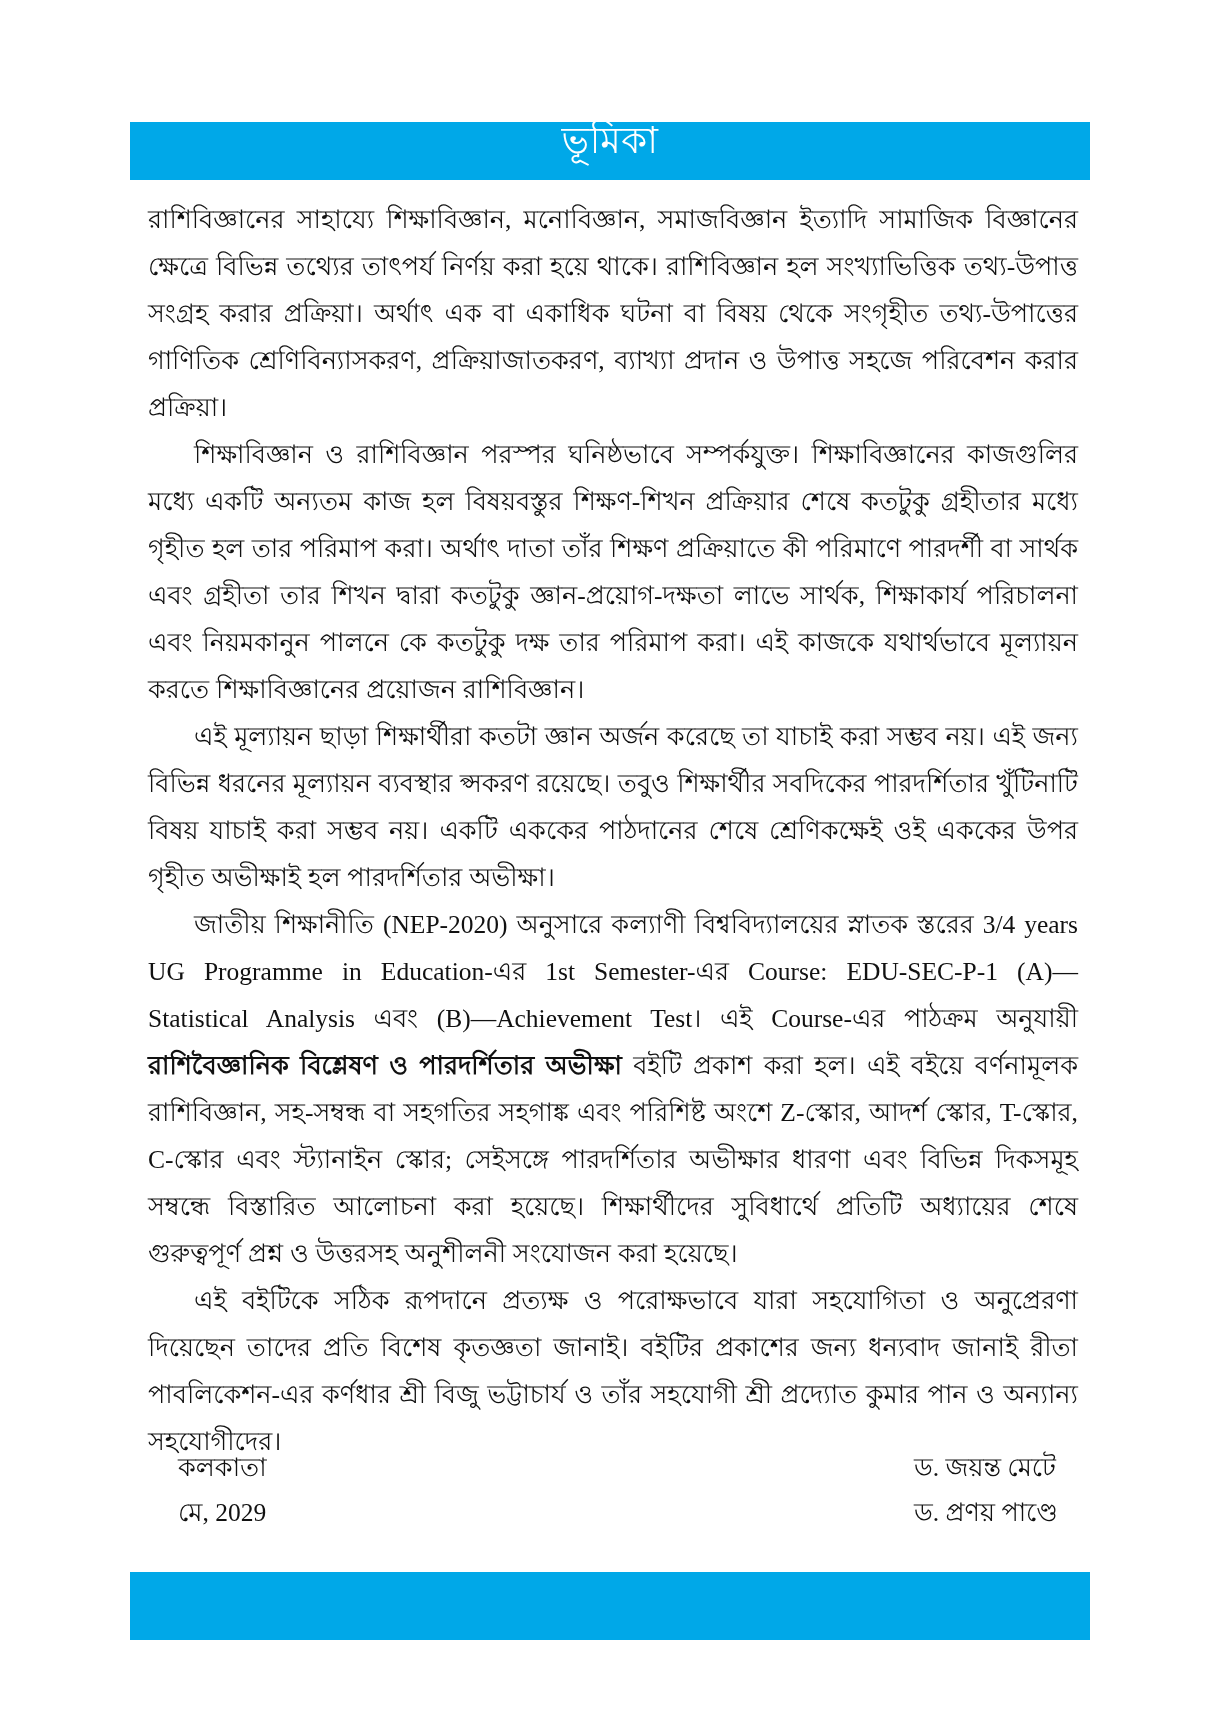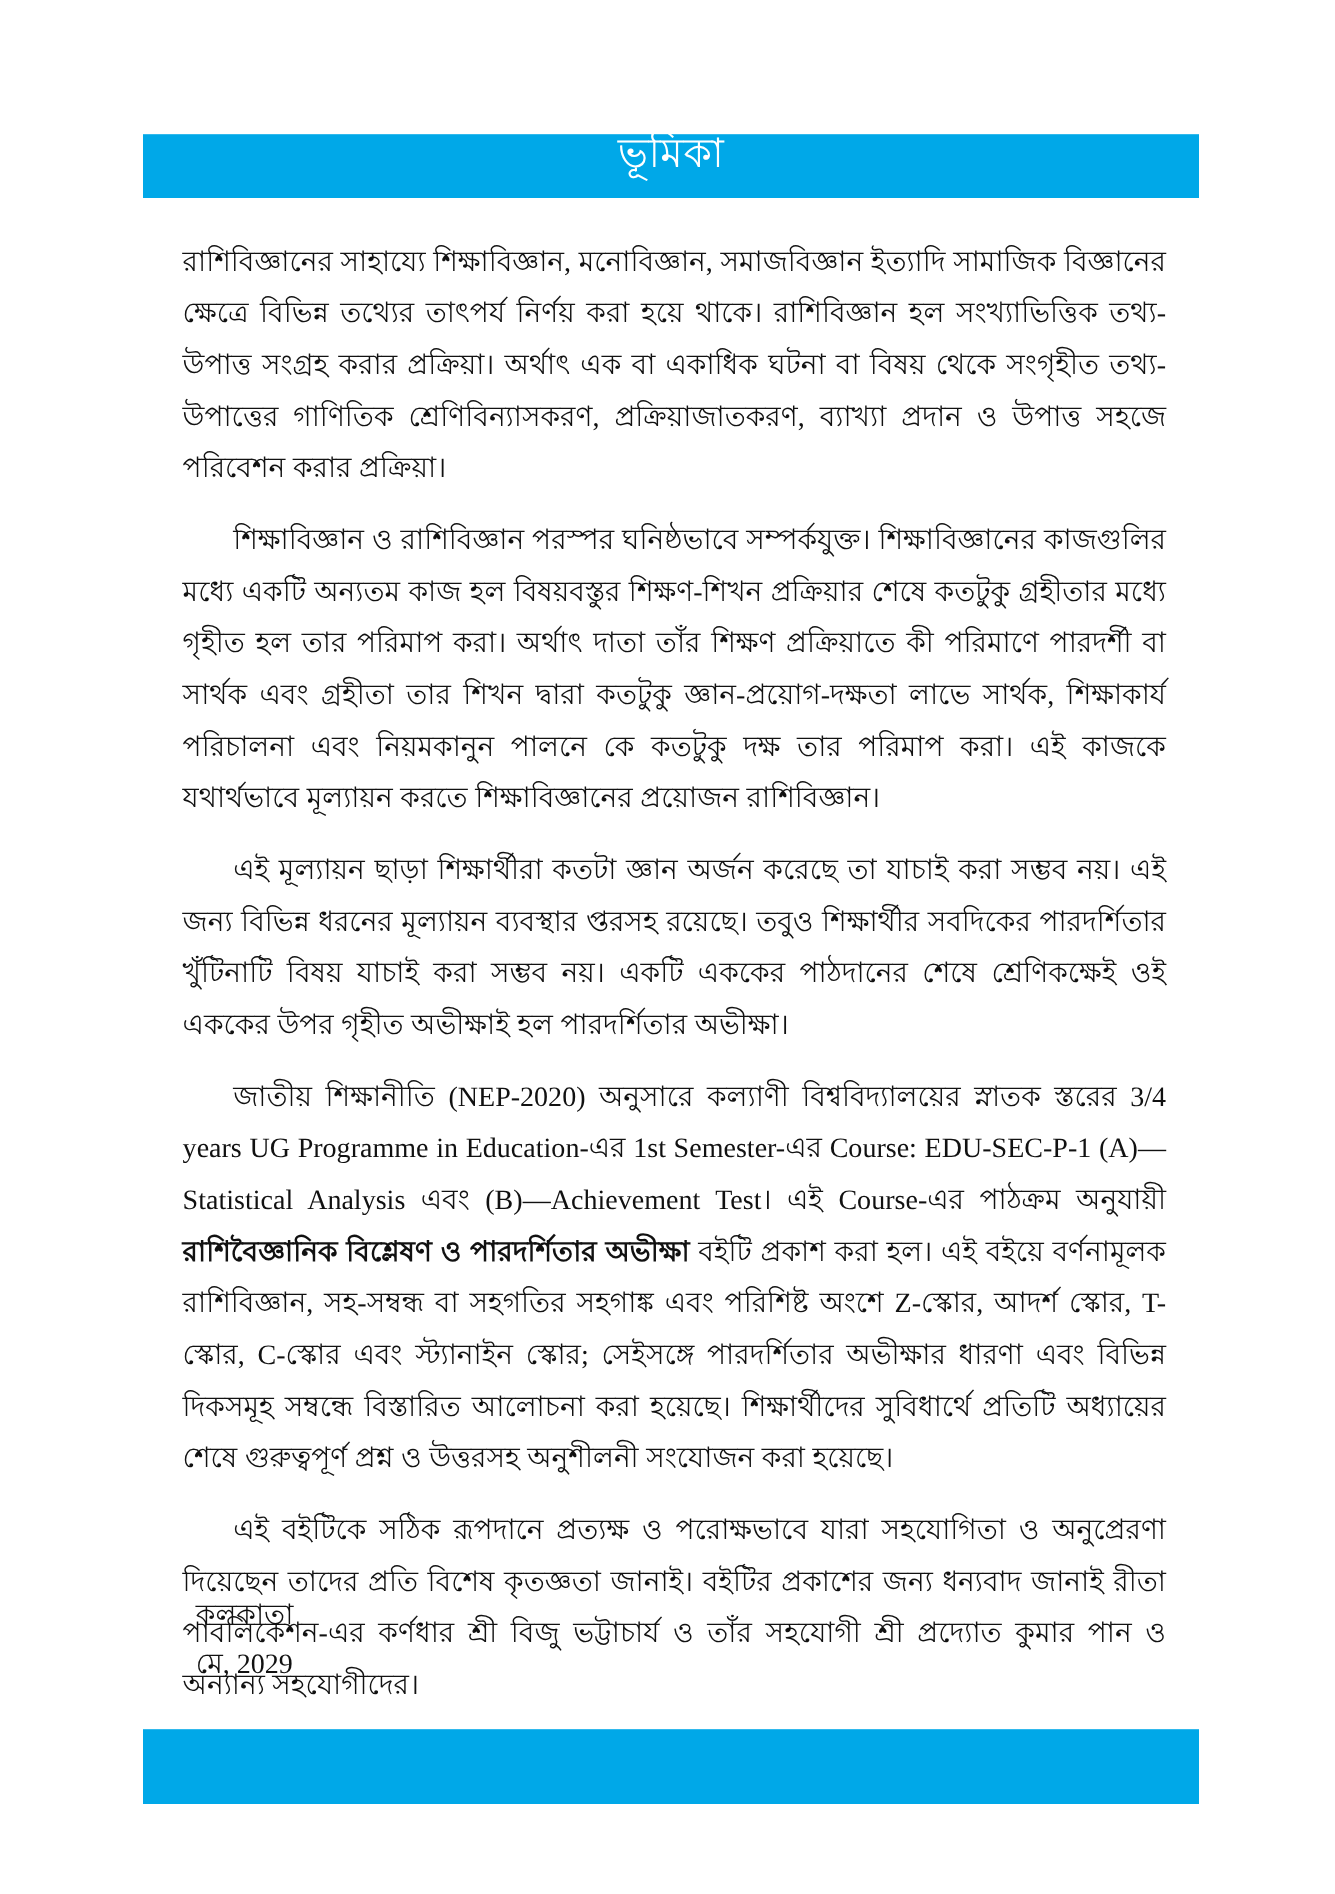--- a/index.html
+++ b/index.html
@@ -43,21 +43,21 @@
 
   
   .content {
     position: absolute;
     left: 148px;
     top: 196px;
     width: 930px;
   }
 
   p.para {
-    margin: 18px;
+    margin: 0;
     padding: 0;
     text-align: justify;
     text-justify: inter-word;
     font-size: 25.5px;
     line-height: 47px;
     color: #111111;
     font-family: "Liberation Serif", "DejaVu Serif", serif;
     word-spacing: 0.5px;
   }
   p.para.indent {
@@ -113,33 +113,37 @@
   <div class="header-banner">
     <div class="header-title">ভূমিকা</div>
   </div>
 
   <div class="content">
 
     <p class="para" id="p1">রাশিবিজ্ঞানের সাহায্যে শিক্ষাবিজ্ঞান, মনোবিজ্ঞান, সমাজবিজ্ঞান ইত্যাদি সামাজিক বিজ্ঞানের ক্ষেত্রে বিভিন্ন তথ্যের তাৎপর্য নির্ণয় করা হয়ে থাকে। রাশিবিজ্ঞান হল সংখ্যাভিত্তিক তথ্য-উপাত্ত সংগ্রহ করার প্রক্রিয়া। অর্থাৎ এক বা একাধিক ঘটনা বা বিষয় থেকে সংগৃহীত তথ্য-উপাত্তের গাণিতিক শ্রেণিবিন্যাসকরণ, প্রক্রিয়াজাতকরণ, ব্যাখ্যা প্রদান ও উপাত্ত সহজে পরিবেশন করার প্রক্রিয়া।</p>
 
     <p class="para indent" id="p2">শিক্ষাবিজ্ঞান ও রাশিবিজ্ঞান পরস্পর ঘনিষ্ঠভাবে সম্পর্কযুক্ত। শিক্ষাবিজ্ঞানের কাজগুলির মধ্যে একটি অন্যতম কাজ হল বিষয়বস্তুর শিক্ষণ-শিখন প্রক্রিয়ার শেষে কতটুকু গ্রহীতার মধ্যে গৃহীত হল তার পরিমাপ করা। অর্থাৎ দাতা তাঁর শিক্ষণ প্রক্রিয়াতে কী পরিমাণে পারদর্শী বা সার্থক এবং গ্রহীতা তার শিখন দ্বারা কতটুকু জ্ঞান-প্রয়োগ-দক্ষতা লাভে সার্থক, শিক্ষাকার্য পরিচালনা এবং নিয়মকানুন পালনে কে কতটুকু দক্ষ তার পরিমাপ করা। এই কাজকে যথার্থভাবে মূল্যায়ন করতে শিক্ষাবিজ্ঞানের প্রয়োজন রাশিবিজ্ঞান।</p>
 
-    <p class="para indent" id="p3">এই মূল্যায়ন ছাড়া শিক্ষার্থীরা কতটা জ্ঞান অর্জন করেছে তা যাচাই করা সম্ভব নয়। এই জন্য বিভিন্ন ধরনের মূল্যায়ন ব্যবস্থার প্তরসহ রয়েছে। তবুও শিক্ষার্থীর সবদিকের পারদর্শিতার খুঁটিনাটি বিষয় যাচাই করা সম্ভব নয়। একটি এককের পাঠদানের শেষে শ্রেণিকক্ষেই ওই এককের উপর গৃহীত অভীক্ষাই হল পারদর্শিতার অভীক্ষা।</p>
+    <p class="para indent" id="p3">এই মূল্যায়ন ছাড়া শিক্ষার্থীরা কতটা জ্ঞান অর্জন করেছে তা যাচাই করা সম্ভব নয়। এই জন্য বিভিন্ন ধরনের মূল্যায়ন ব্যবস্থার প্সকরণ রয়েছে। তবুও শিক্ষার্থীর সবদিকের পারদর্শিতার খুঁটিনাটি বিষয় যাচাই করা সম্ভব নয়। একটি এককের পাঠদানের শেষে শ্রেণিকক্ষেই ওই এককের উপর গৃহীত অভীক্ষাই হল পারদর্শিতার অভীক্ষা।</p>
 
     <p class="para indent" id="p4">
       <span>জাতীয় শিক্ষানীতি (NEP-2020) অনুসারে কল্যাণী বিশ্ববিদ্যালয়ের স্নাতক স্তরের 3/4 years UG Programme in Education-এর 1st Semester-এর Course: EDU-SEC-P-1 (A)—Statistical Analysis এবং (B)—Achievement Test। এই Course-এর পাঠক্রম অনুযায়ী </span><span class="bold-title">রাশিবৈজ্ঞানিক বিশ্লেষণ ও পারদর্শিতার অভীক্ষা</span><span> বইটি প্রকাশ করা হল। এই বইয়ে বর্ণনামূলক রাশিবিজ্ঞান, সহ-সম্বন্ধ বা সহগতির সহগাঙ্ক এবং পরিশিষ্ট অংশে Z-স্কোর, আদর্শ স্কোর, T-স্কোর, C-স্কোর এবং স্ট্যানাইন স্কোর; সেইসঙ্গে পারদর্শিতার অভীক্ষার ধারণা এবং বিভিন্ন দিকসমূহ সম্বন্ধে বিস্তারিত আলোচনা করা হয়েছে। শিক্ষার্থীদের সুবিধার্থে প্রতিটি অধ্যায়ের শেষে গুরুত্বপূর্ণ প্রশ্ন ও উত্তরসহ অনুশীলনী সংযোজন করা হয়েছে।</span>
     </p>
 
     <p class="para indent" id="p5">এই বইটিকে সঠিক রূপদানে প্রত্যক্ষ ও পরোক্ষভাবে যারা সহযোগিতা ও অনুপ্রেরণা দিয়েছেন তাদের প্রতি বিশেষ কৃতজ্ঞতা জানাই। বইটির প্রকাশের জন্য ধন্যবাদ জানাই রীতা পাবলিকেশন-এর কর্ণধার শ্রী বিজু ভট্টাচার্য ও তাঁর সহযোগী শ্রী প্রদ্যোত কুমার পান ও অন্যান্য সহযোগীদের।</p>
 
 
   </div>
 
   <div class="signature">
     <div class="sig-col left">
       <div class="sig-line">কলকাতা</div>
       <div class="sig-line">মে, 2029</div>
     </div>
+    <div class="sig-col right">
+      <div class="sig-line">ড. জয়ন্ত মেটে</div>
+      <div class="sig-line">ড. প্রণয় পাণ্ডে</div>
+    </div>
   </div>
 
   <div class="footer-bar"></div>
 
 </div>
 
 </body></html>

